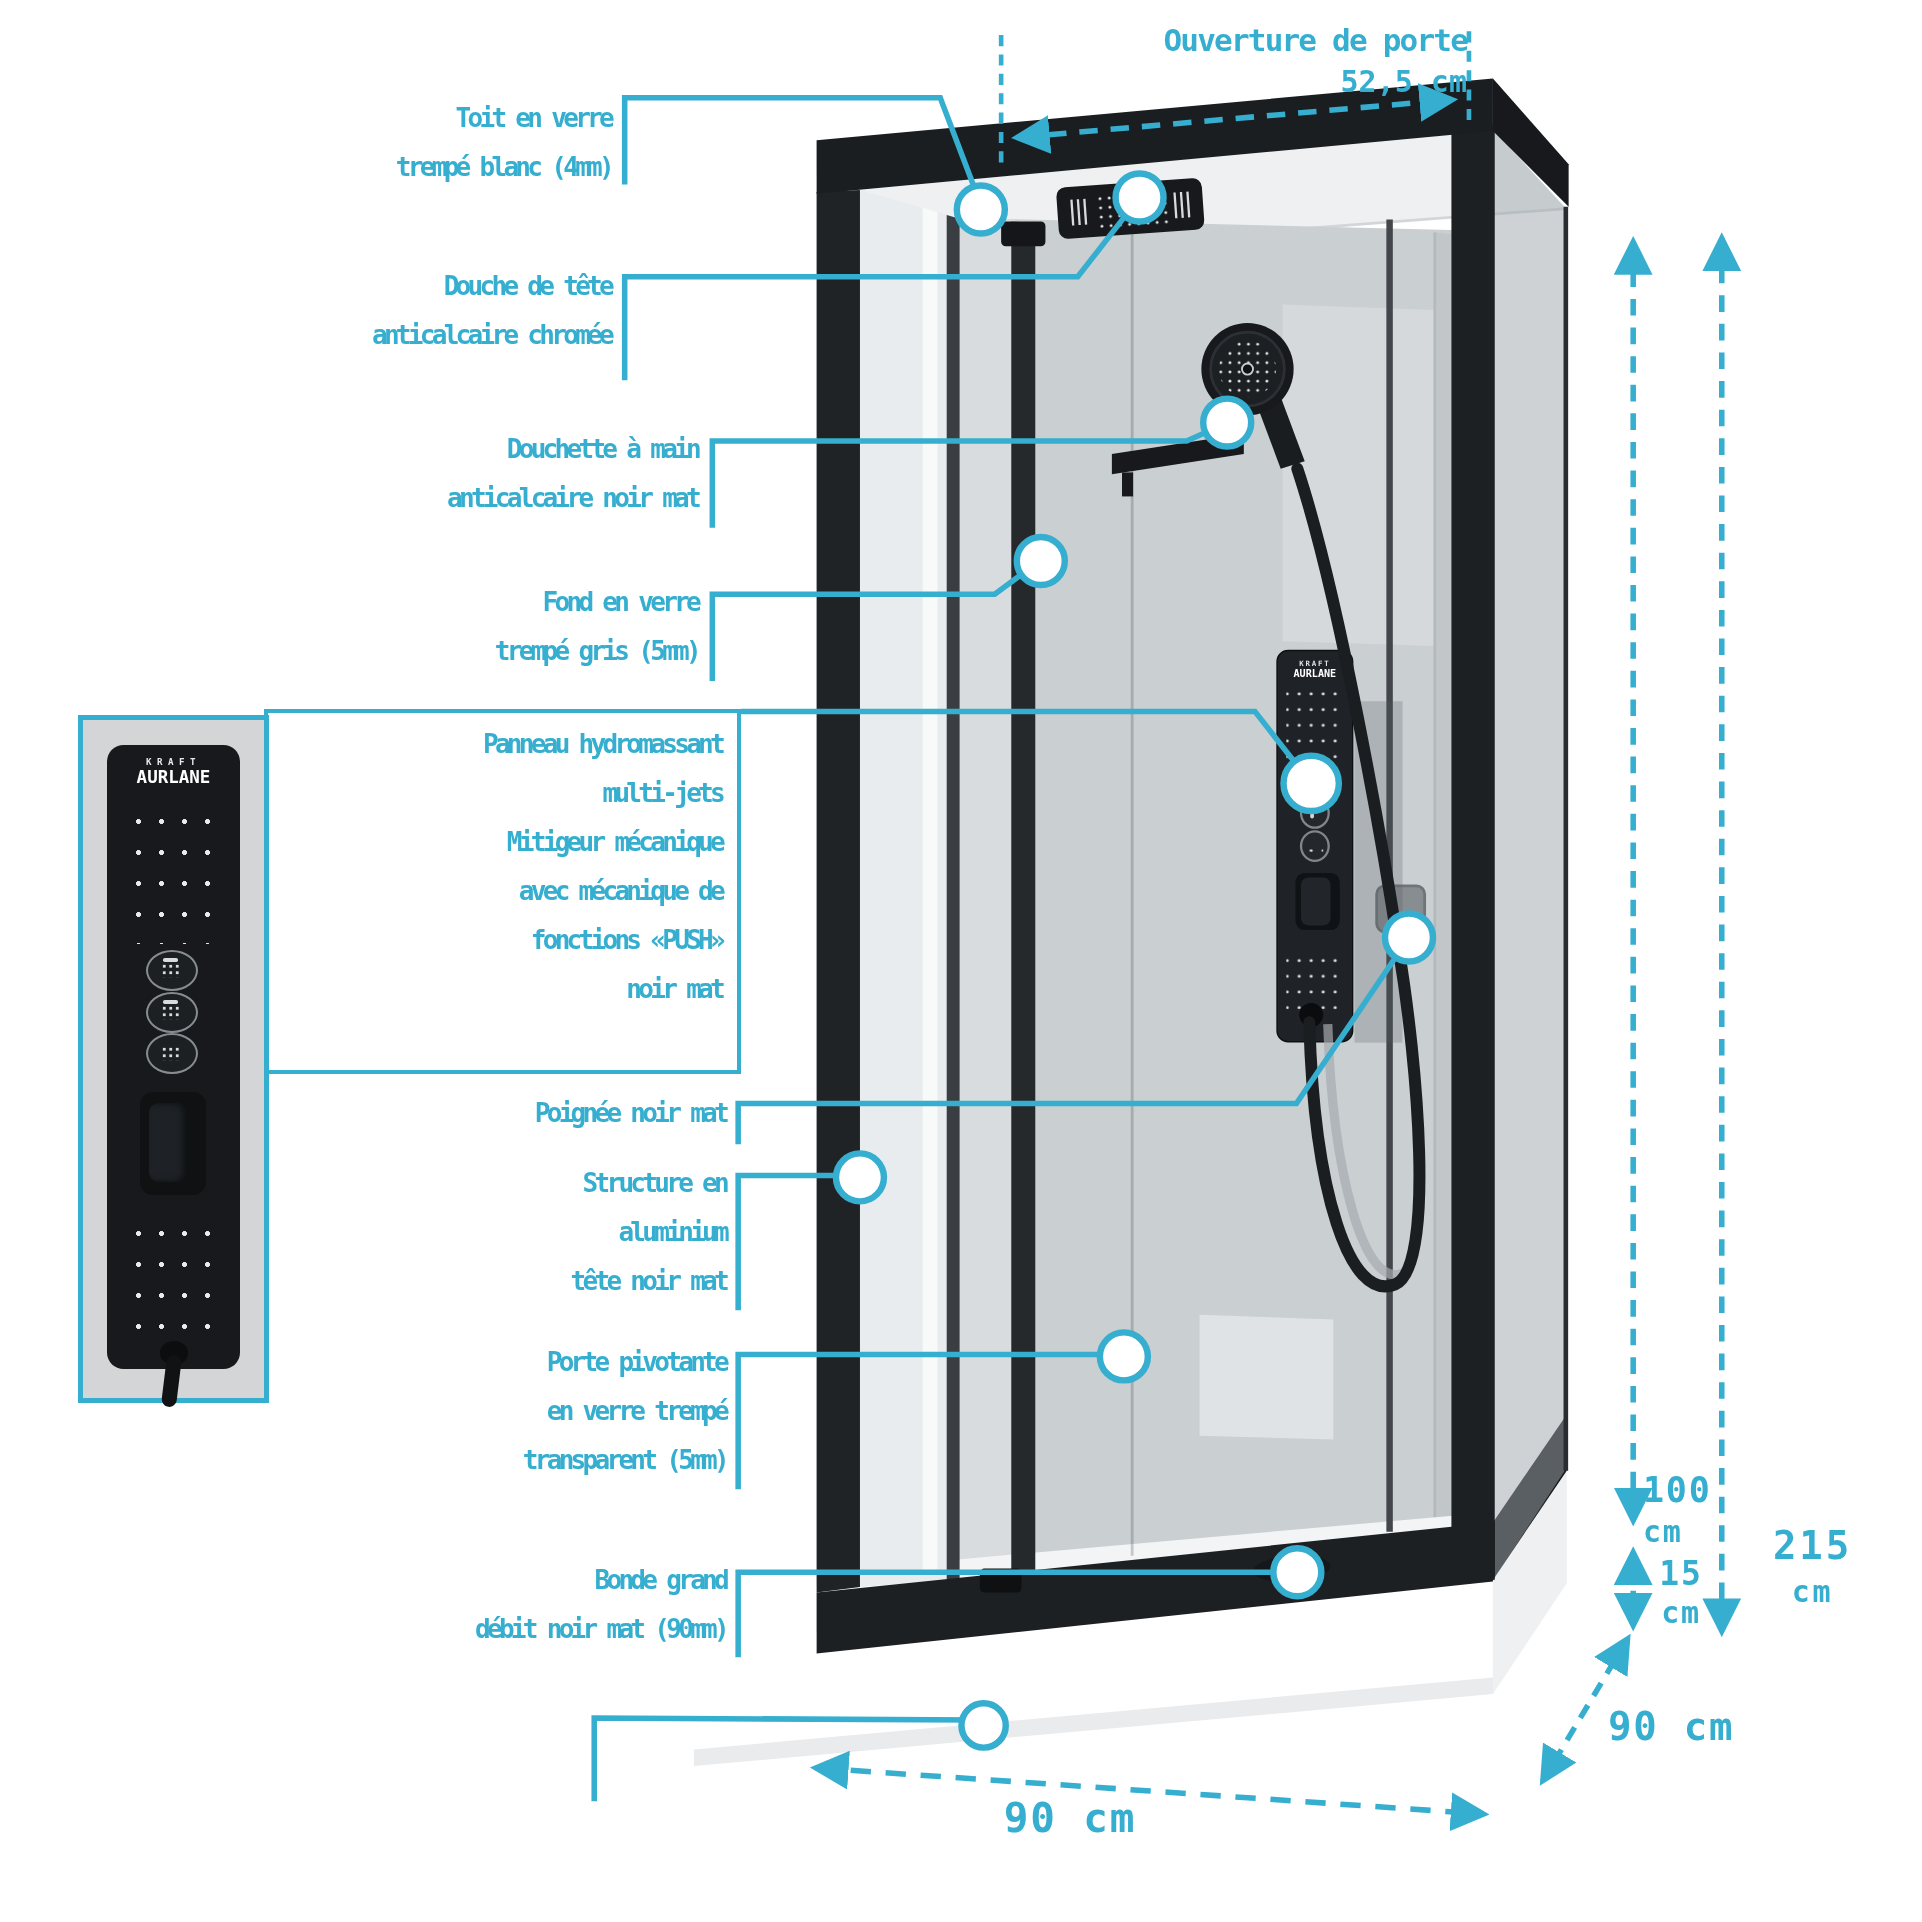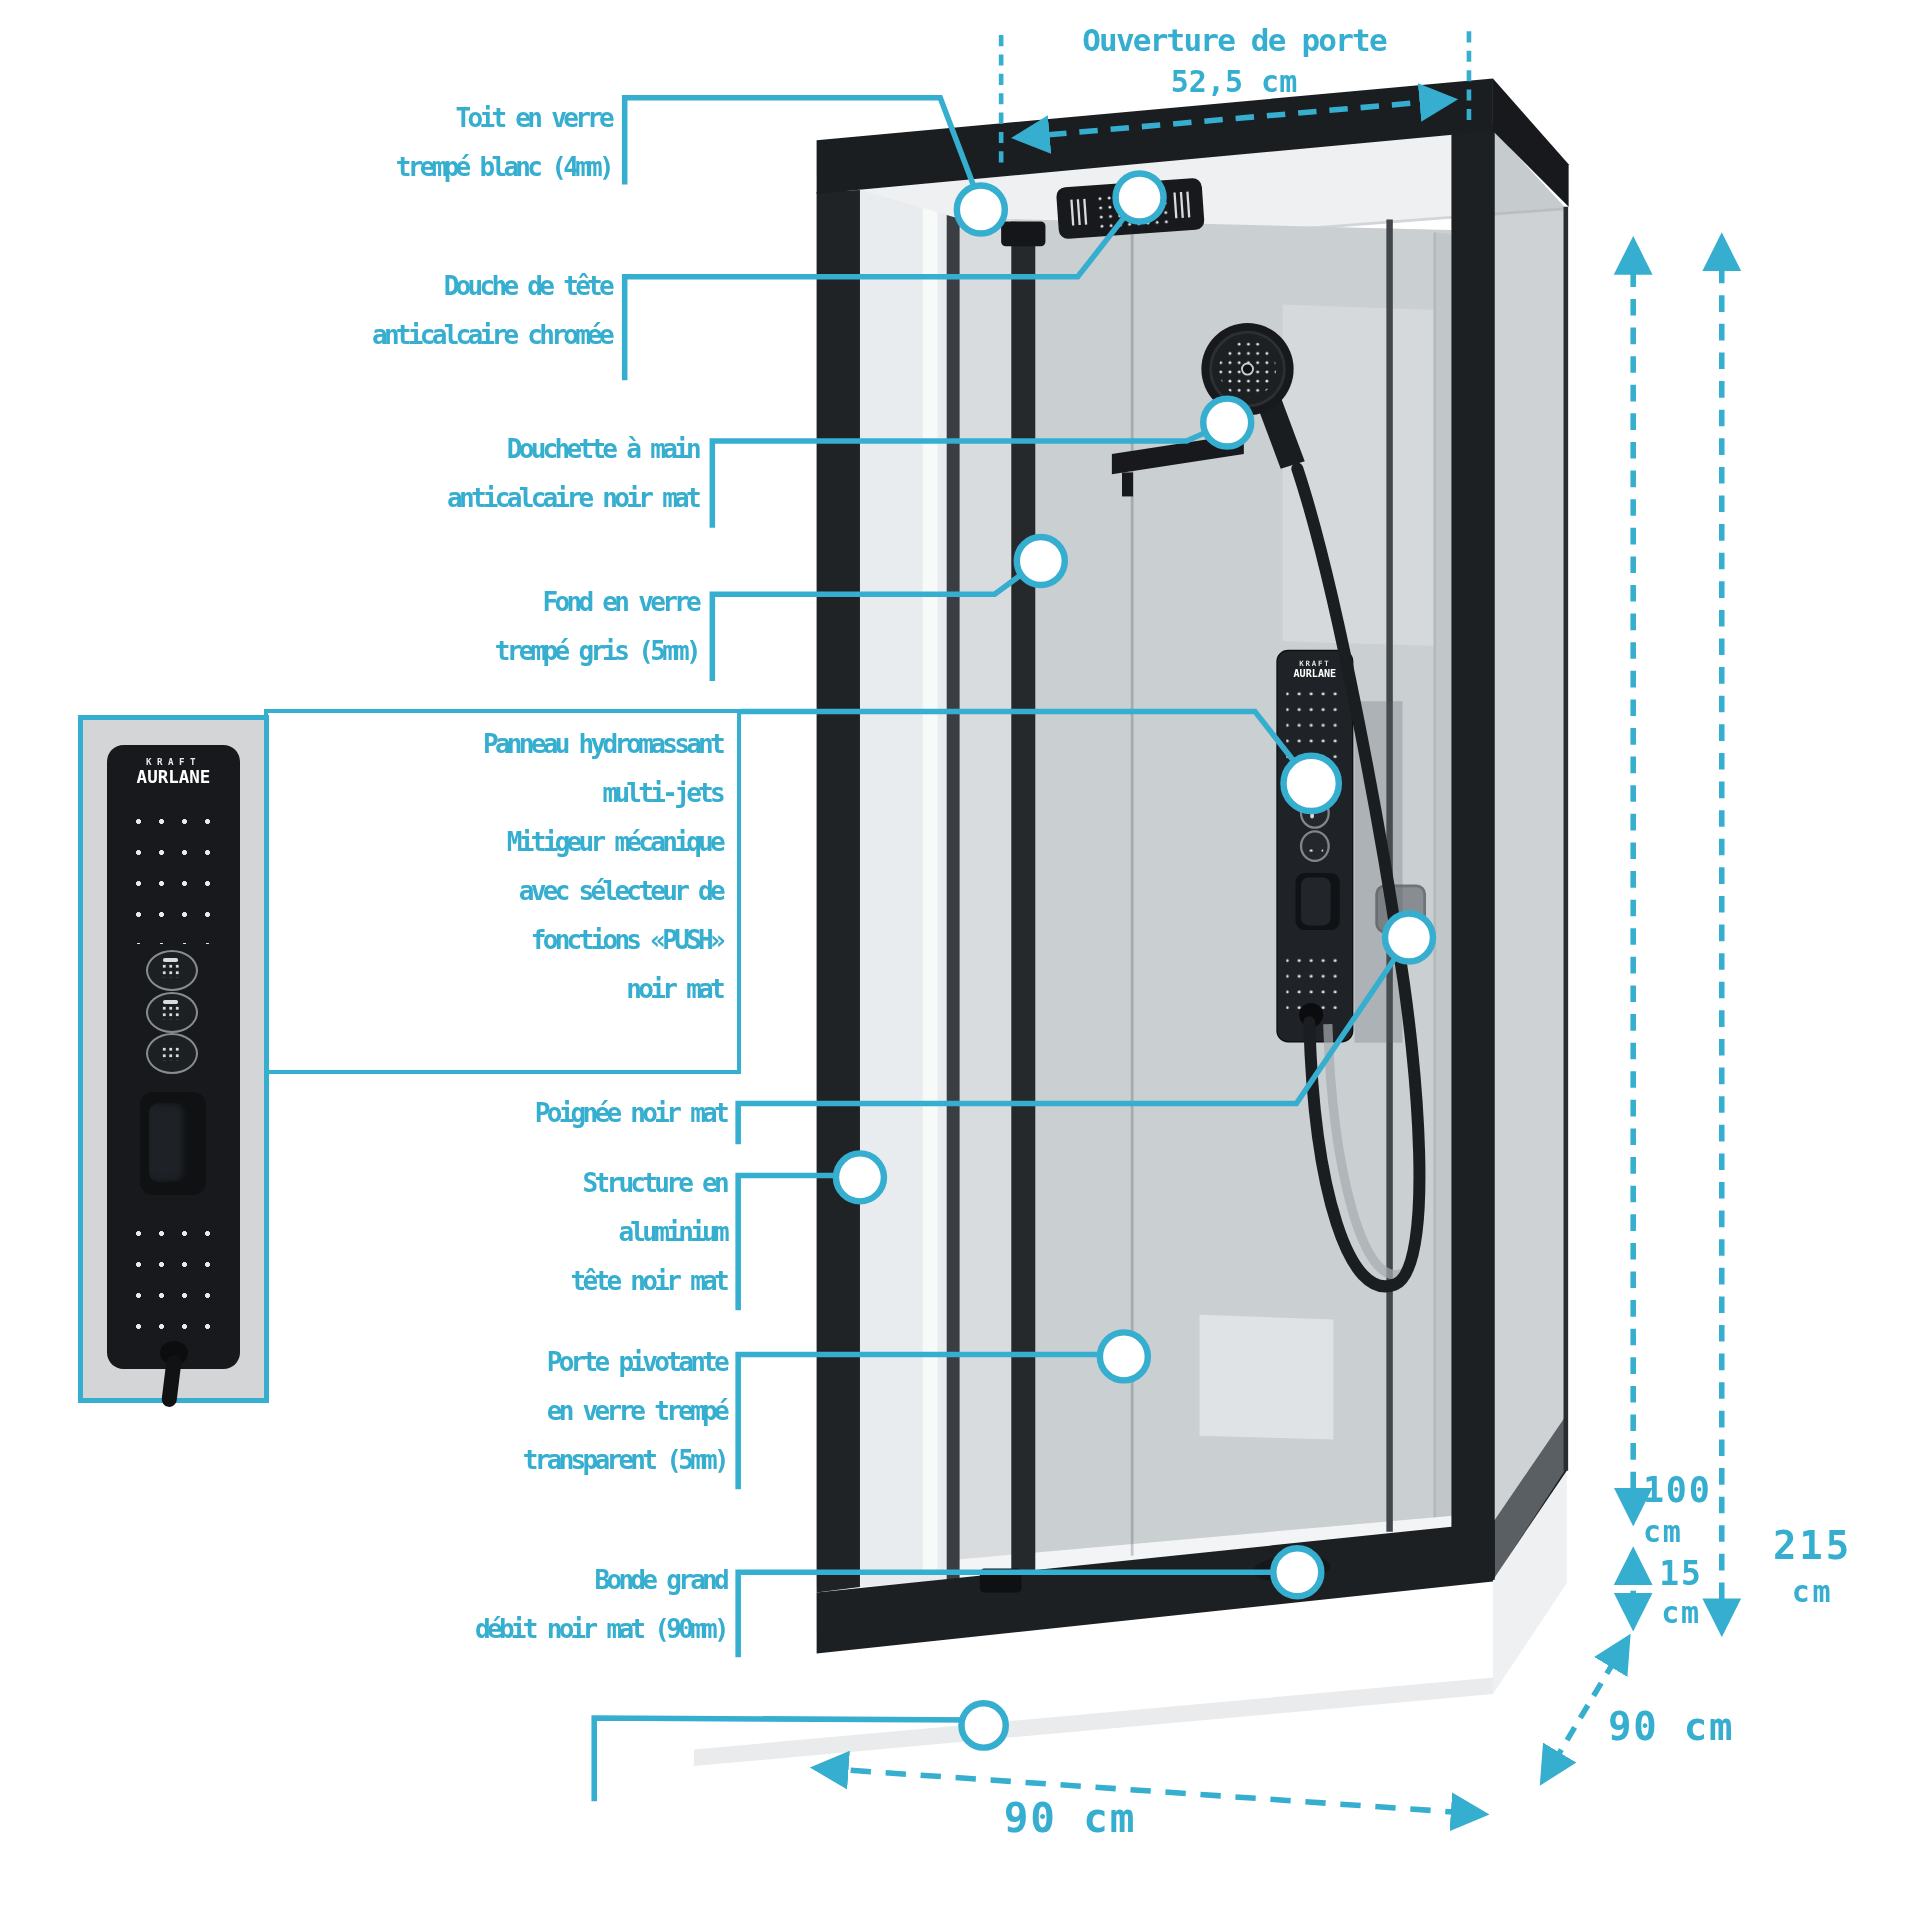--- a/index.html
+++ b/index.html
@@ -19,21 +19,21 @@
   .lbl-poignee{right:1196px;top:1089px;}
   .lbl-structure{right:1196px;top:1159px;}
   .lbl-porte{right:1196px;top:1338px;}
   .lbl-bonde{right:1196px;top:1556px;}
   .lbl-receveur{right:1341px;top:1702px;}
   .panneau-box{position:absolute;left:264px;top:709px;width:477px;height:365px;
        border:4.6px solid #36aecf;box-sizing:border-box;background:transparent;}
 
   
   .dim{position:absolute;color:#36aecf;font-weight:700;white-space:nowrap;}
-  .dim-door{left:1001px;top:18.5px;width:466px;text-align:center;font-size:31px;line-height:42px;letter-spacing:-1.8px;}
+  .dim-door{left:1001px;top:18.5px;width:466px;text-align:right;font-size:31px;line-height:42px;letter-spacing:-1.8px;}
   .dim-door .val{font-size:30px;letter-spacing:0;}
   .dim-200{left:1643px;top:1469px;font-size:35px;line-height:42px;letter-spacing:1.8px;}
   .dim-200 .unit,.dim-215 .unit,.dim-15 .unit{font-size:30px;}
   .dim-215{left:1768px;top:1523px;width:89px;text-align:center;font-size:39px;line-height:46px;letter-spacing:2.8px;}
   .dim-15{left:1648px;top:1554px;width:66px;text-align:center;font-size:33px;line-height:39px;letter-spacing:1.8px;}
   .dim-depth{left:1608px;top:1704px;font-size:39px;letter-spacing:1.8px;}
   .dim-width{left:941px;top:1794px;width:258px;text-align:center;font-size:41px;letter-spacing:1.8px;}
 
   
   .inset{position:absolute;left:78px;top:715px;width:191px;height:688px;
@@ -244,21 +244,21 @@
     <div>anticalcaire noir mat</div>
   </div>
   <div class="lbl lbl-fond">
     <div>Fond en verre</div>
     <div>trempé gris (5mm)</div>
   </div>
   <div class="lbl lbl-panneau">
     <div>Panneau hydromassant</div>
     <div>multi-jets</div>
     <div>Mitigeur mécanique</div>
-    <div>avec sélecteur de</div>
+    <div>avec mécanique de</div>
     <div>fonctions «PUSH»</div>
     <div>noir mat</div>
   </div>
   <div class="lbl lbl-poignee">
     <div>Poignée noir mat</div>
   </div>
   <div class="lbl lbl-structure">
     <div>Structure en</div>
     <div>aluminium</div>
     <div>tête noir mat</div>

